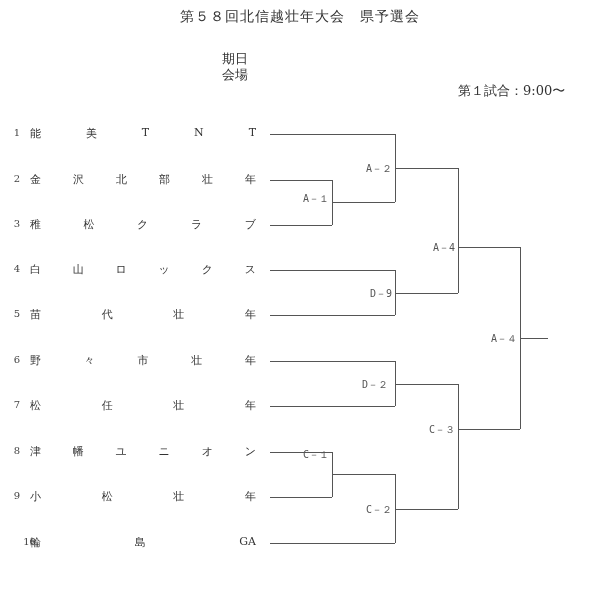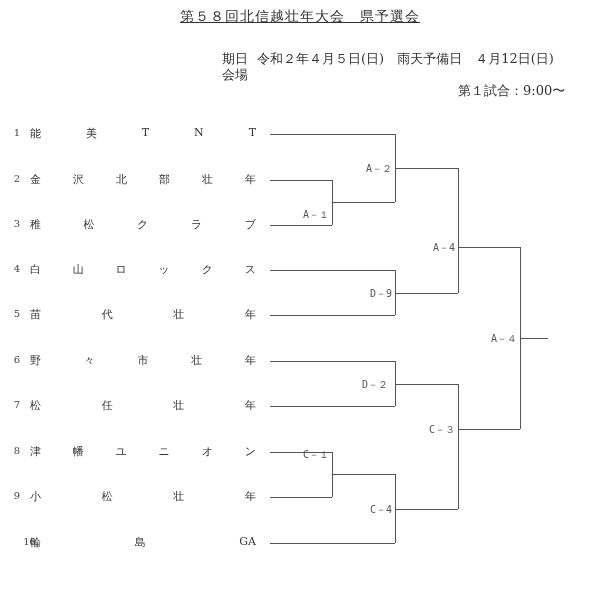--- a/index.html
+++ b/index.html
@@ -1,32 +1,31 @@
 <!DOCTYPE html>
 <html><head>
 <meta charset="utf-8">
 <style>
   body { margin:0; background:#fff; }
   #page { position:relative; width:600px; height:606px; background:#fff; font-family:"DejaVu Serif","Liberation Serif",serif; color:#333; overflow:hidden; }
   .title { position:absolute; left:0; width:600px; top:8px; text-align:center; font-size:14px; }
-  .title span { text-decoration:underline; letter-spacing:1px; }
+  .title span { letter-spacing:1px; }
   .info { position:absolute; font-size:13px; color:#333; white-space:pre; }
   .team-num { position:absolute; width:20px; text-align:right; font-size:10px; color:#444; }
   .team-chars { position:absolute; left:30px; width:226px; display:flex; justify-content:space-between; font-size:11px; color:#333; }
   .match-label { position:absolute; font-size:10px; font-family:"DejaVu Sans Mono","Liberation Mono",monospace; color:#555; text-align:right; width:40px; }
   svg { position:absolute; left:0; top:0; }
 </style>
 </head>
 <body>
 
 <div id="page">
   <div class="title"><span>第５８回北信越壮年大会　県予選会</span></div>
 
   <div class="info" style="left:222px;top:50px;">期日</div>
-  <div class="info" style="left:257px;top:50px;">令和２年４月５日(日)　雨天予備日　４月12日(日)</div>
   <div class="info" style="left:222px;top:66px;">会場</div>
   <div class="info" style="left:458px;top:82px;">第１試合：9:00〜</div>
 
   <div id="team-list">
       <div>
         <div class="team-num" style="left: 0px; top: 127px;">1</div>
         <div class="team-chars" style="top: 126px;">
           <span>能</span>
           <span>美</span>
           <span>T</span>
@@ -160,22 +159,22 @@
       <line x1="395" y1="509" x2="458" y2="509"></line>
 
       <line x1="458" y1="384" x2="458" y2="509"></line>
       <line x1="458" y1="429" x2="520" y2="429"></line>
 
       <line x1="520" y1="247" x2="520" y2="429"></line>
       <line x1="520" y1="338" x2="548" y2="338"></line>
     </g>
   </svg>
 
-  <div class="match-label" style="left:289px;top:208px;">A－１</div>
+  <div class="match-label" style="left:289px;top:192px;">A－１</div>
   <div class="match-label" style="left:352px;top:162px;">A－２</div>
   <div class="match-label" style="left:352px;top:287px;">D－9</div>
   <div class="match-label" style="left:415px;top:241px;">A－4</div>
   <div class="match-label" style="left:348px;top:378px;">D－２</div>
   <div class="match-label" style="left:289px;top:448px;">C－１</div>
-  <div class="match-label" style="left:352px;top:503px;">C－4</div>
+  <div class="match-label" style="left:352px;top:503px;">C－２</div>
   <div class="match-label" style="left:415px;top:423px;">C－３</div>
   <div class="match-label" style="left:477px;top:332px;">A－４</div>
 </div>
 
 </body></html>

